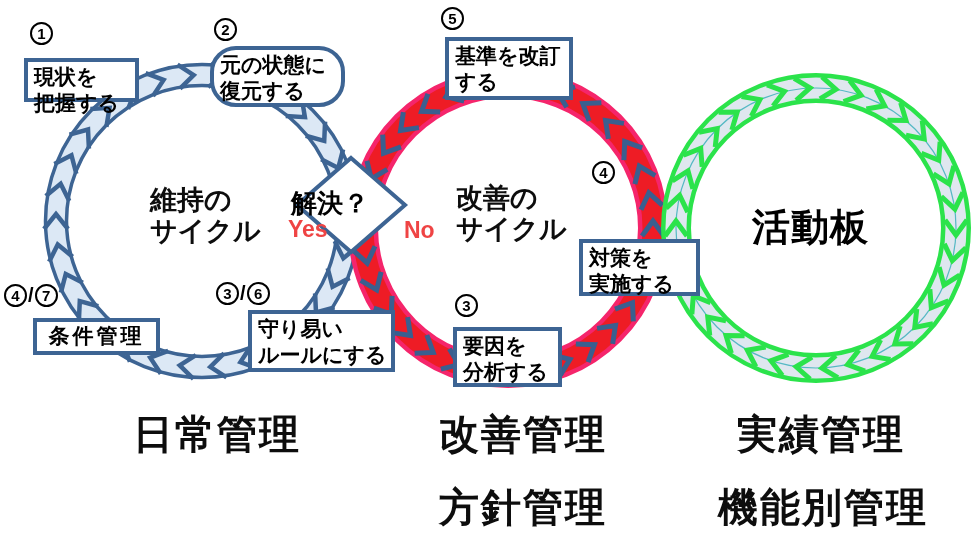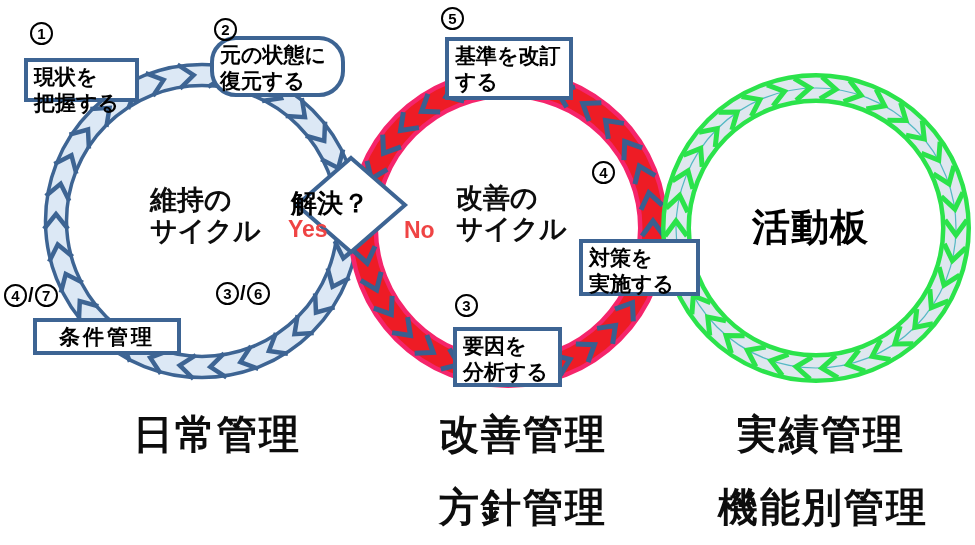--- a/index.html
+++ b/index.html
@@ -147,42 +147,46 @@
         <path d="M -8,-11 L 7,0 L -8,11" fill="none" stroke="#2be34b" stroke-width="5" transform="translate(953.6 202.3) rotate(439.4)"></path>
       </g>
       <polygon points="351,158 405,205 351,252 297,205" fill="#ffffff" stroke="#3d6493" stroke-width="4"></polygon>
     </svg>
 
   <div class="step-box" style="left: 24px; top: 58px; width: 115px; height: 44px; border-color: rgb(61, 100, 147);">
     <div>現状を</div>
     <div>把握する</div>
   </div>
 
-  <div class="step-box" style="left: 210px; top: 36px; width: 135px; height: 61px; border-color: rgb(61, 100, 147); border-radius: 26px;">
+  <div class="step-box" style="left: 210px; top: 46px; width: 135px; height: 61px; border-color: rgb(61, 100, 147); border-radius: 26px;">
     <div>元の状態に</div>
     <div>復元する</div>
   </div>
 
   <div class="step-box" style="left: 445px; top: 37px; width: 128px; height: 63px; border-color: rgb(61, 100, 147);">
     <div>基準を改訂</div>
     <div>する</div>
   </div>
 
   <div class="step-box" style="left: 579px; top: 195px; width: 121px; height: 57px; border-color: rgb(61, 100, 147); margin-top: 44px;">
     <div>対策を</div>
     <div>実施する</div>
   </div>
 
   <div class="step-box" style="left: 453px; top: 327px; width: 109px; height: 60px; border-color: rgb(61, 100, 147);">
     <div>要因を</div>
     <div>分析する</div>
   </div>
 
-
-  <div class="step-box center" style="left: 33px; top: 318px; width: 148px; height: 37px; border-color: rgb(61, 100, 147);">
+  <div class="step-box" style="left: 248px; top: 310px; width: 147px; height: 62px; border-color: rgb(61, 100, 147);">
+    <div>守り易い</div>
+    <div>ルールにする</div>
+  </div>
+
+  <div class="step-box center" style="left: 33px; top: 318px; width: 127px; height: 37px; border-color: rgb(61, 100, 147); align-items: flex-end;">
     <div>条件管理</div>
   </div>
 
   <div class="step-num" style="left:30px;top:22px">
       <span class="circ">1</span>
     </div>
   <div class="step-num" style="left:214px;top:18px">
       <span class="circ">2</span>
     </div>
   <div class="step-num" style="left:441px;top:7px">

